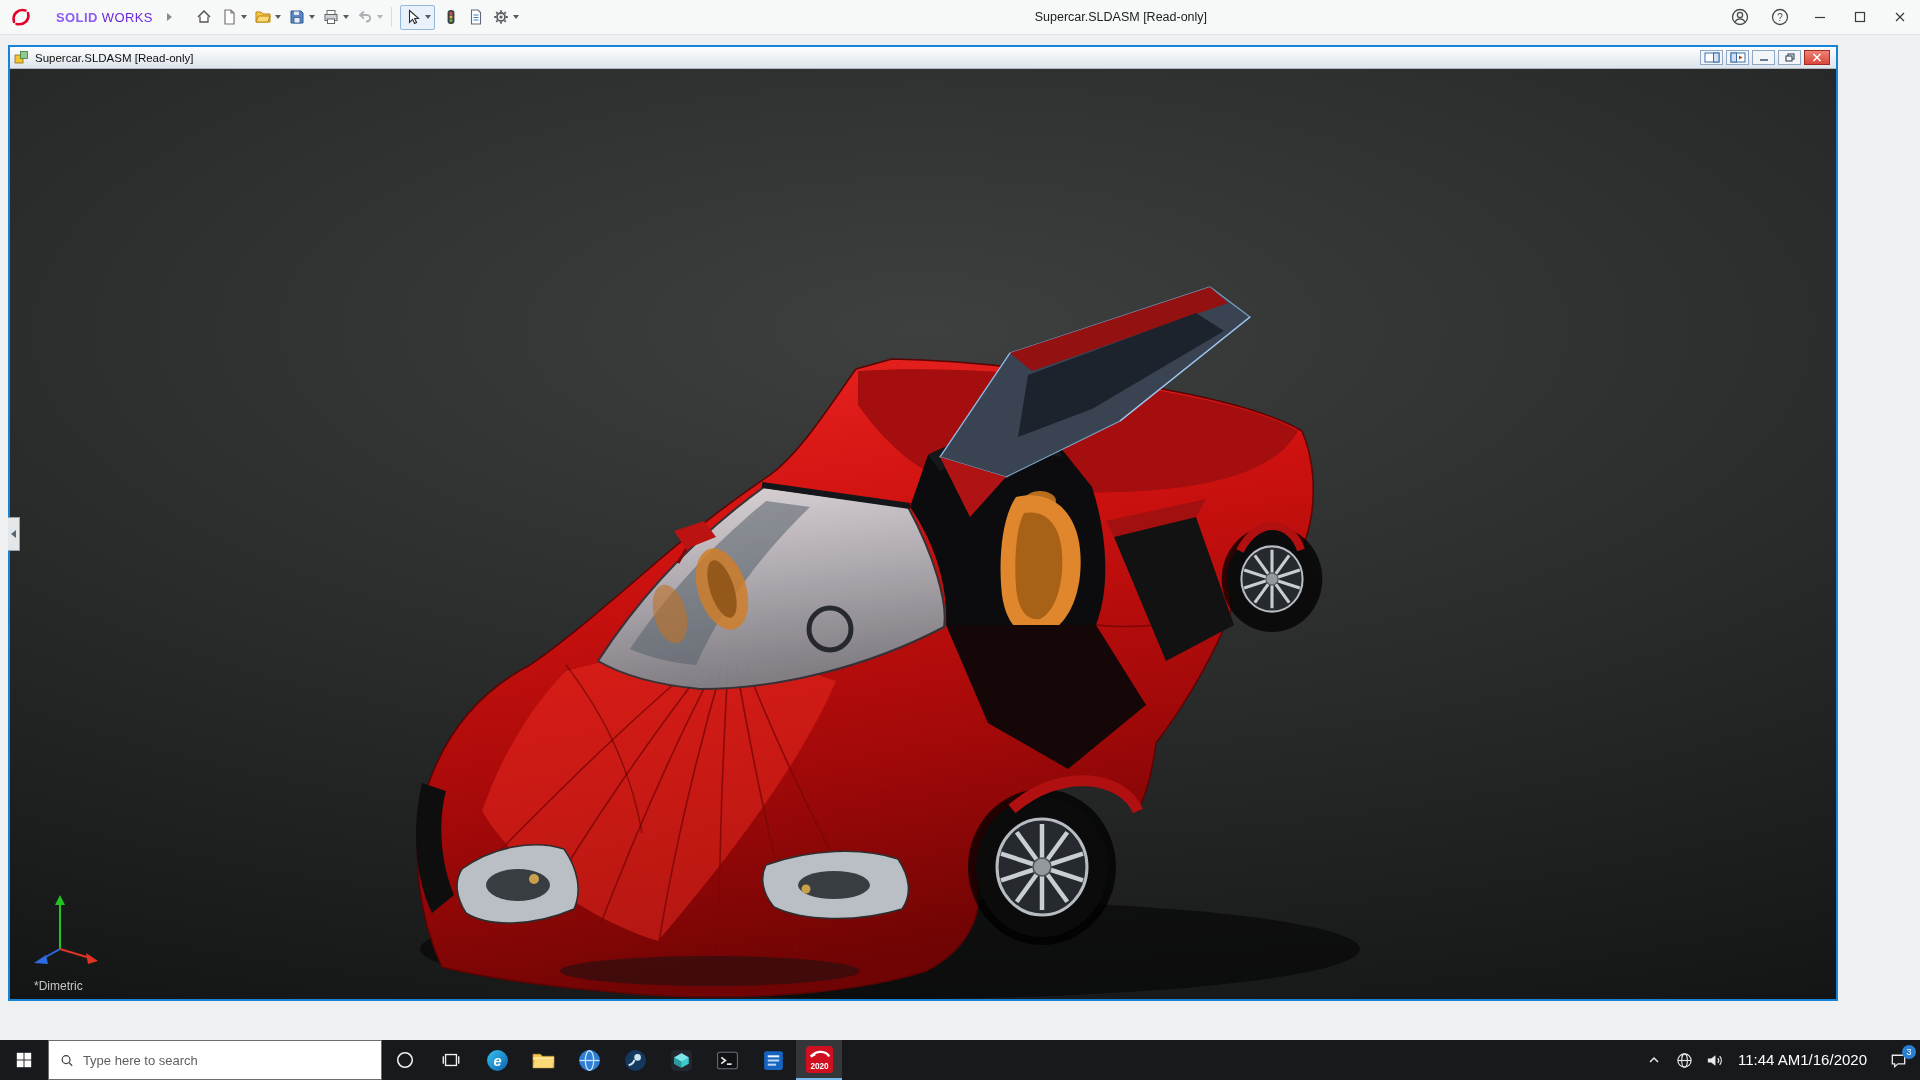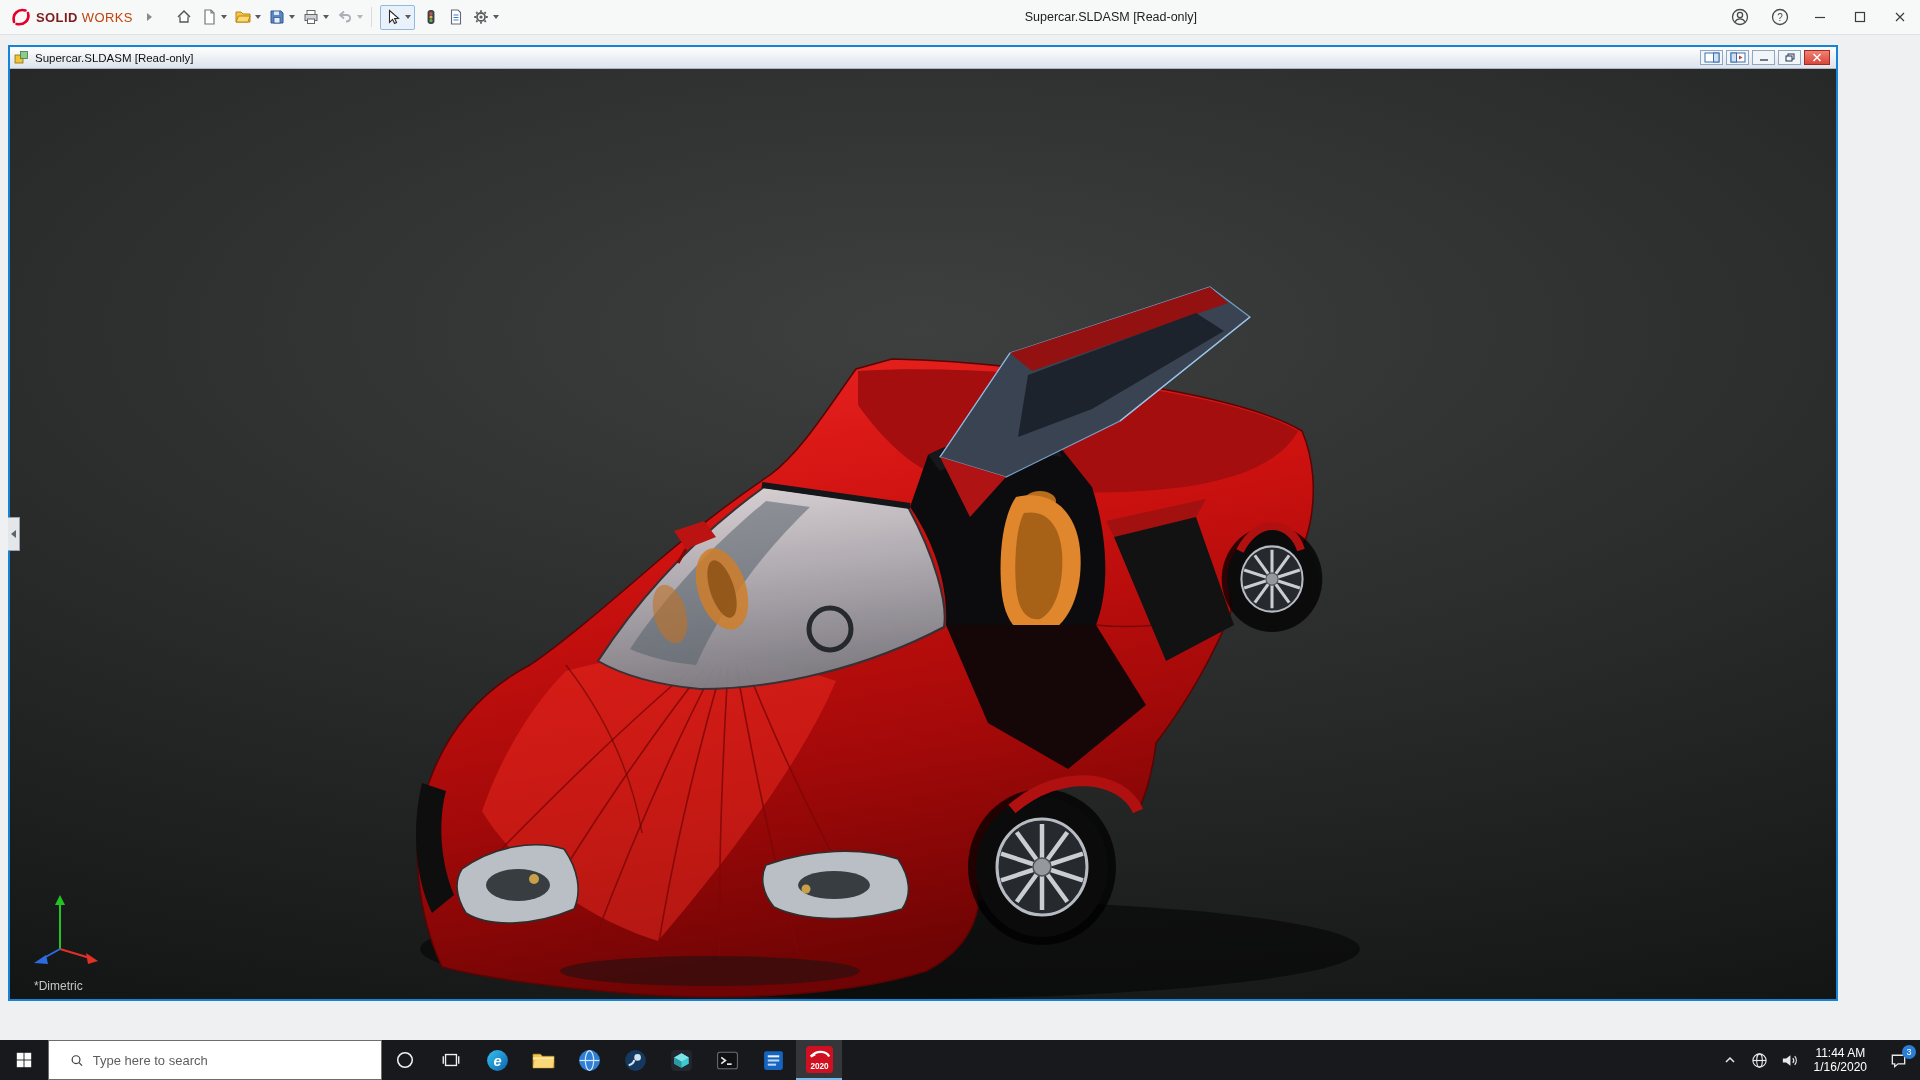--- a/index.html
+++ b/index.html
@@ -6,22 +6,22 @@
   html,body { width:1920px; height:1080px; overflow:hidden; background:#000;
               font-family:"Liberation Sans", sans-serif; }
   #screen { position:relative; width:1920px; height:1080px; }
 
   
   #titlebar { position:absolute; top:0; left:0; right:0; height:35px;
               background:#f7f8f8; border-bottom:1px solid #e1e2e3;
               display:flex; align-items:center; }
   .brand { display:flex; align-items:center; padding-left:10px; gap:4px; }
   .brandmark { width:22px; height:22px; }
-  .b-bold { font-size:13px; font-weight:bold; color:#7f1d1d; letter-spacing:.4px; }
-  .b-light { font-size:13px; color:#c2410c; letter-spacing:.4px; }
+  .b-bold { font-size:13px; font-weight:bold; color:#8b5cf6; letter-spacing:.4px;margin-left:20px; }
+  .b-light { font-size:13px; color:#6d28d9; letter-spacing:.4px; }
   .brand-caret { width:0; height:0; border-top:4px solid transparent;
                  border-bottom:4px solid transparent; border-left:5px solid #8a8a8a; margin-left:10px; }
   .qat { display:flex; align-items:center; margin-left:20px; gap:1px; height:100%; }
   .tool { height:26px; display:flex; align-items:center; padding:0 3px; border-radius:2px; }
   .tool svg { width:18px; height:18px; display:block; }
   .dd { width:0; height:0; border-left:3.5px solid transparent; border-right:3.5px solid transparent;
         border-top:4px solid #5a5a5a; margin-left:3px; }
   .dd.dis { border-top-color:#b5b5b5; }
   .tool-combo { display:flex; align-items:center; height:25px; padding:0 3px;
                 background:#e9f2fb; border:1px solid #94b8da; border-radius:2px; margin:0 3px; }
@@ -57,28 +57,28 @@
   .flyout-arrow { width:0; height:0; border-top:4px solid transparent; border-bottom:4px solid transparent;
                   border-right:5px solid #5a6672; }
 
   
   #taskbar { position:absolute; bottom:0; left:0; right:0; height:40px; background:#17191c;
              display:flex; align-items:stretch; }
   .tb-slot { width:46px; display:flex; align-items:center; justify-content:center; position:relative; }
   .tb-slot.start { width:48px; }
   .tb-slot.active-app { background:rgba(255,255,255,.13); border-bottom:2px solid #76b9ed;align-items:center; }
   .tb-search { width:334px; background:#fff; border:1px solid #6d6d6d; display:flex;
-               align-items:center; gap:9px; padding:0 21px; }
+               align-items:center; gap:9px; padding:0 11px; }
   .tb-search input { border:none; outline:none; background:transparent; font-size:13px;
                      color:#3c3c3c; width:100%; font-family:"Liberation Sans", sans-serif; }
   .tb-search input::placeholder { color:#5e5e5e; opacity:1; }
   .tray { margin-left:auto; display:flex; align-items:stretch; color:#fff; }
   .tray .tb-slot { width:30px; }
-  .clock { display:flex; flex-direction:column; justify-content:center; align-items:center;
-           font-size:12px; line-height:14px; color:#fff; padding:0 9px; }
+  .clock { display:flex; flex-direction:row; justify-content:center; align-items:center;
+           font-size:15px; line-height:14px; color:#fff; padding:0 9px; }
   .badge { position:absolute; top:5px; right:4px; min-width:14px; height:14px; border-radius:7px;
            background:#2a7fd4; color:#fff; font-size:9px; display:flex; align-items:center;
            justify-content:center; padding:0 2px; }
 </style>
 </head>
 <body>
 
 <div id="screen">
 
   <header id="titlebar">

